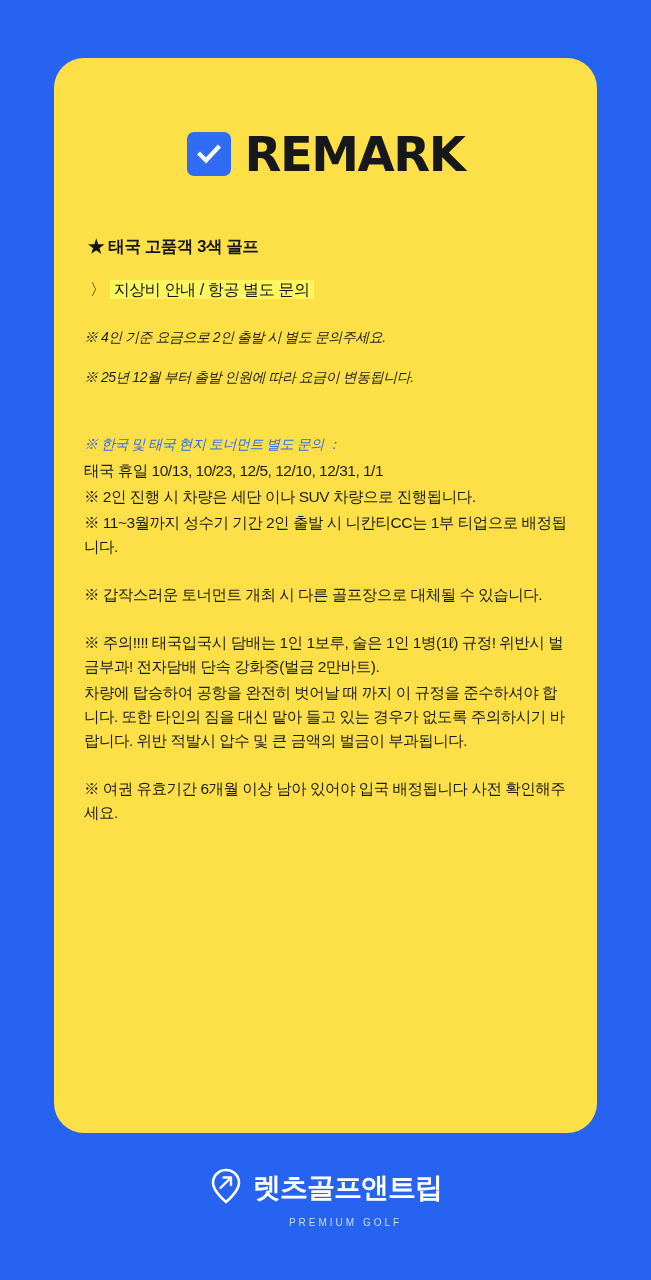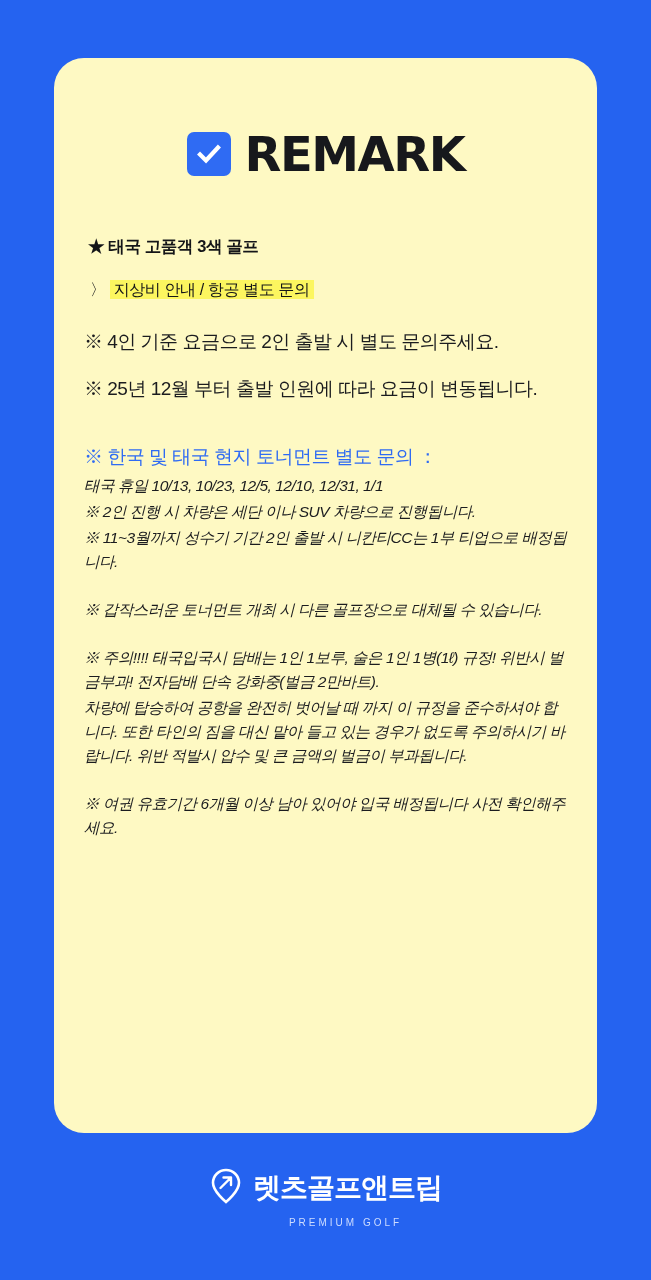--- a/index.html
+++ b/index.html
@@ -19,21 +19,21 @@
     height: 1280px;
     background: #2563f0;
     box-sizing: border-box;
   }
   .card {
     position: absolute;
     left: 54px;
     top: 58px;
     width: 543px;
     height: 1075px;
-    background: #fef9c3;
+    background: #fde047;
     border-radius: 30px;
     box-sizing: border-box;
     padding: 0 28px;
     overflow: hidden;
   }
   
   .remark-header {
     display: flex;
     align-items: center;
     justify-content: center;
@@ -77,37 +77,37 @@
     font-size: 16px;
     color: #141518;
     letter-spacing: -0.4px;
   }
   .sub-line .hl {
     background: #fcf65f;
     padding: 1px 4px;
     font-weight: 500;
   }
   .p {
-    font-size: 19px;
+    font-size: 14px;
     line-height: 1.55;
-    margin: 4px 0 18px 2px;
+    margin: 12px 0 18px 2px;
     color: #1b1c1f;
     letter-spacing: -0.5px;
+    font-style: italic;
   }
   .p.blue {
     color: #2f6bf3;
     margin-bottom: 3px;
   }
   .block {
     font-size: 15.5px;
     line-height: 1.55;
     margin: 0 0 2px 2px;
     letter-spacing: -0.5px;
     color: #1b1c1f;
-    font-style: italic;
   }
   .gap-lg { height: 22px; }
   .gap-md { height: 16px; }
   
   .footer {
     position: absolute;
     left: 0;
     top: 1168px;
     width: 651px;
     display: flex;

